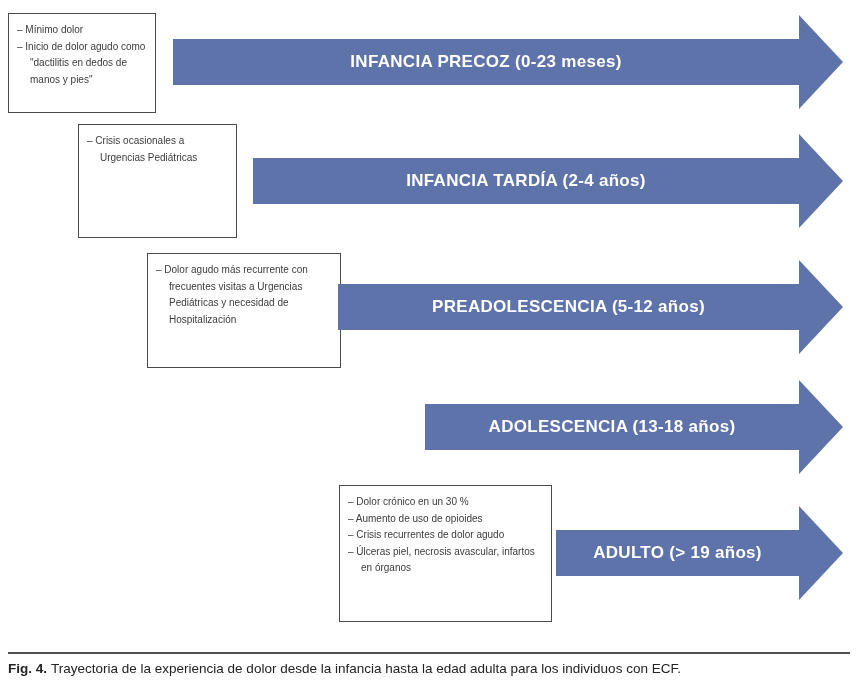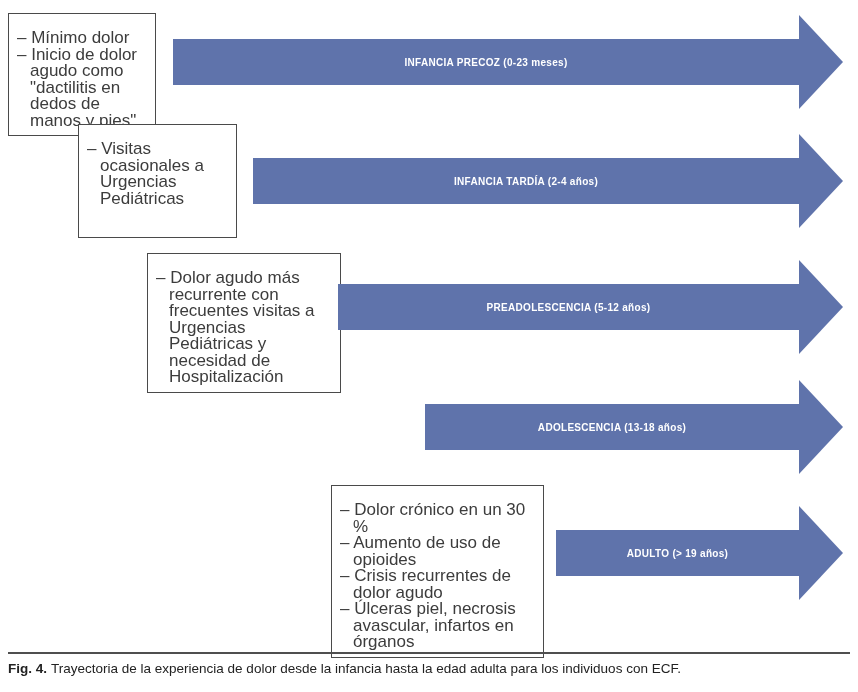--- a/index.html
+++ b/index.html
@@ -19,22 +19,22 @@
     width: 858px;
     height: 692px;
     background: #ffffff;
     overflow: hidden;
   }
   .note-box {
     position: absolute;
     box-sizing: border-box;
     border: 1px solid var(--box-border);
     background: #ffffff;
-    padding: 16px 7px 6px 8px;
-    font-size: 17px;
+    padding: 8px 7px 6px 8px;
+    font-size: 10px;
     line-height: 16.5px;
     color: var(--ink);
   }
   .note-item {
     padding-left: 13px;
     text-indent: -13px;
   }
   .timeline-arrow {
     position: absolute;
     height: 94px;
@@ -53,21 +53,21 @@
     top: 0;
     width: 0;
     height: 0;
     border-top: 47px solid transparent;
     border-bottom: 47px solid transparent;
     border-left: 44px solid var(--arrow-blue);
   }
   .stage-label {
     color: #ffffff;
     font-weight: bold;
-    font-size: 10px;
+    font-size: 17px;
     letter-spacing: 0.3px;
     white-space: nowrap;
   }
   .caption-rule {
     position: absolute;
     left: 8px;
     top: 652px;
     width: 842px;
     border-top: 2px solid var(--rule);
   }
@@ -94,21 +94,21 @@
     <div class="note-item">– Inicio de dolor agudo como "dactilitis en dedos de manos y pies"</div>
   </div>
   <div class="timeline-arrow" style="left:173px; top:15px; width:670px;">
     <div class="arrow-body" style="left:0; width:626px;">
       <span class="stage-label">INFANCIA PRECOZ (0-23 meses)</span>
     </div>
     <div class="arrow-head" style="left:626px;"></div>
   </div>
 
   <div class="note-box" style="left:78px; top:124px; width:159px; min-height:114px;">
-    <div class="note-item">– Visitas ocasionales a Urgencias Pediátricas</div>
+    <div class="note-item">– Crisis ocasionales a Urgencias Pediátricas</div>
   </div>
   <div class="timeline-arrow" style="left:253px; top:134px; width:590px;">
     <div class="arrow-body" style="left:0; width:546px;">
       <span class="stage-label">INFANCIA TARDÍA (2-4 años)</span>
     </div>
     <div class="arrow-head" style="left:546px;"></div>
   </div>
 
   <div class="note-box" style="left:147px; top:253px; width:194px; min-height:115px;">
     <div class="note-item">– Dolor agudo más recurrente con frecuentes visitas a Urgencias Pediátricas y necesidad de Hospitalización</div>
@@ -120,21 +120,21 @@
     <div class="arrow-head" style="left:461px;"></div>
   </div>
 
   <div class="timeline-arrow" style="left:425px; top:380px; width:418px;text-align:center;">
     <div class="arrow-body" style="left:0; width:374px;">
       <span class="stage-label">ADOLESCENCIA (13-18 años)</span>
     </div>
     <div class="arrow-head" style="left:374px;"></div>
   </div>
 
-  <div class="note-box" style="left:331px; top:485px; width:213px; min-height:137px;">
+  <div class="note-box" style="left:339px; top:485px; width:213px; min-height:137px;">
     <div class="note-item">– Dolor crónico en un 30 %</div>
     <div class="note-item">– Aumento de uso de opioides</div>
     <div class="note-item">– Crisis recurrentes de dolor agudo</div>
     <div class="note-item">– Úlceras piel, necrosis avascular, infartos en órganos</div>
   </div>
   <div class="timeline-arrow" style="left:556px; top:506px; width:287px;">
     <div class="arrow-body" style="left:0; width:243px;">
       <span class="stage-label">ADULTO (&gt; 19 años)</span>
     </div>
     <div class="arrow-head" style="left:243px;"></div>

